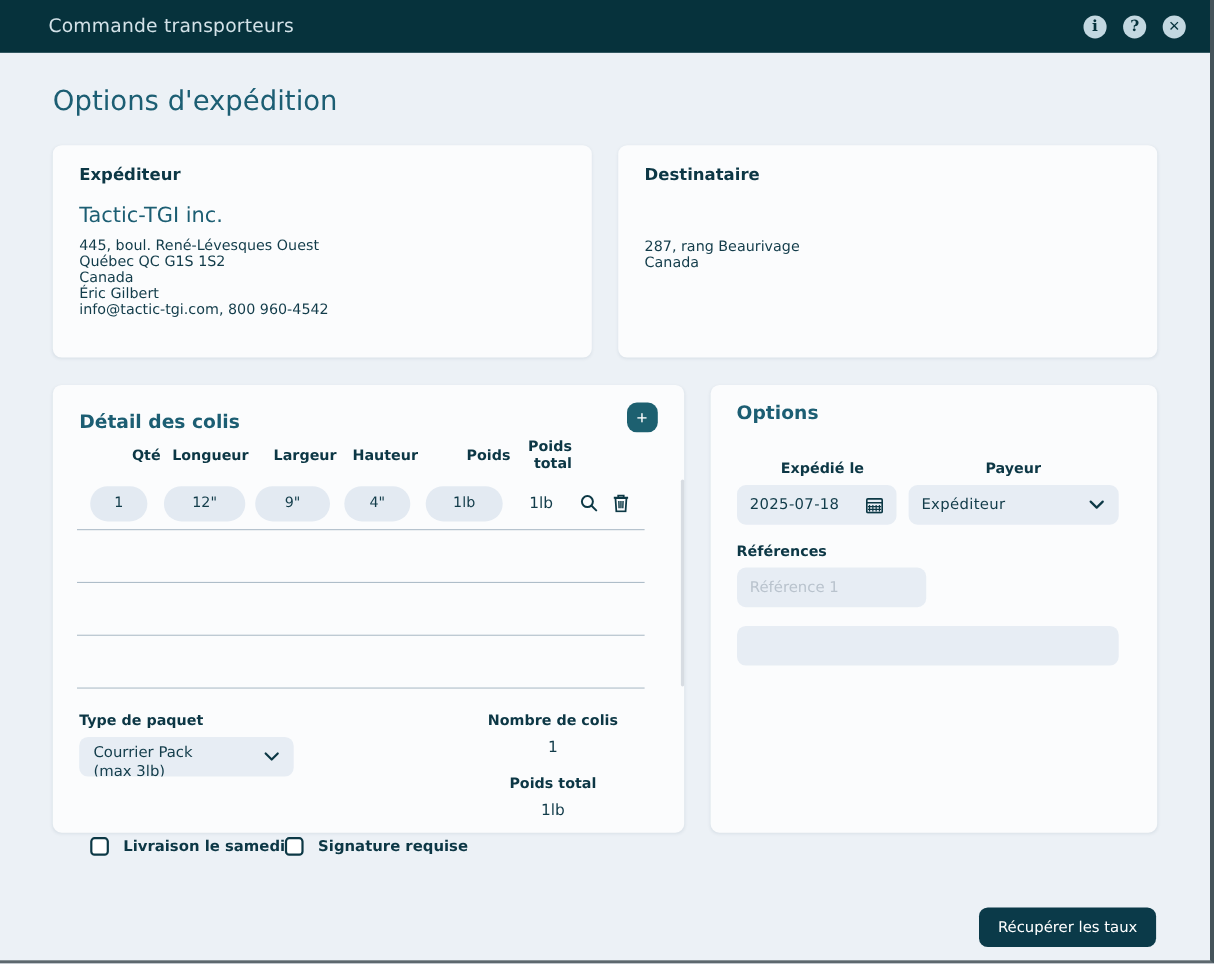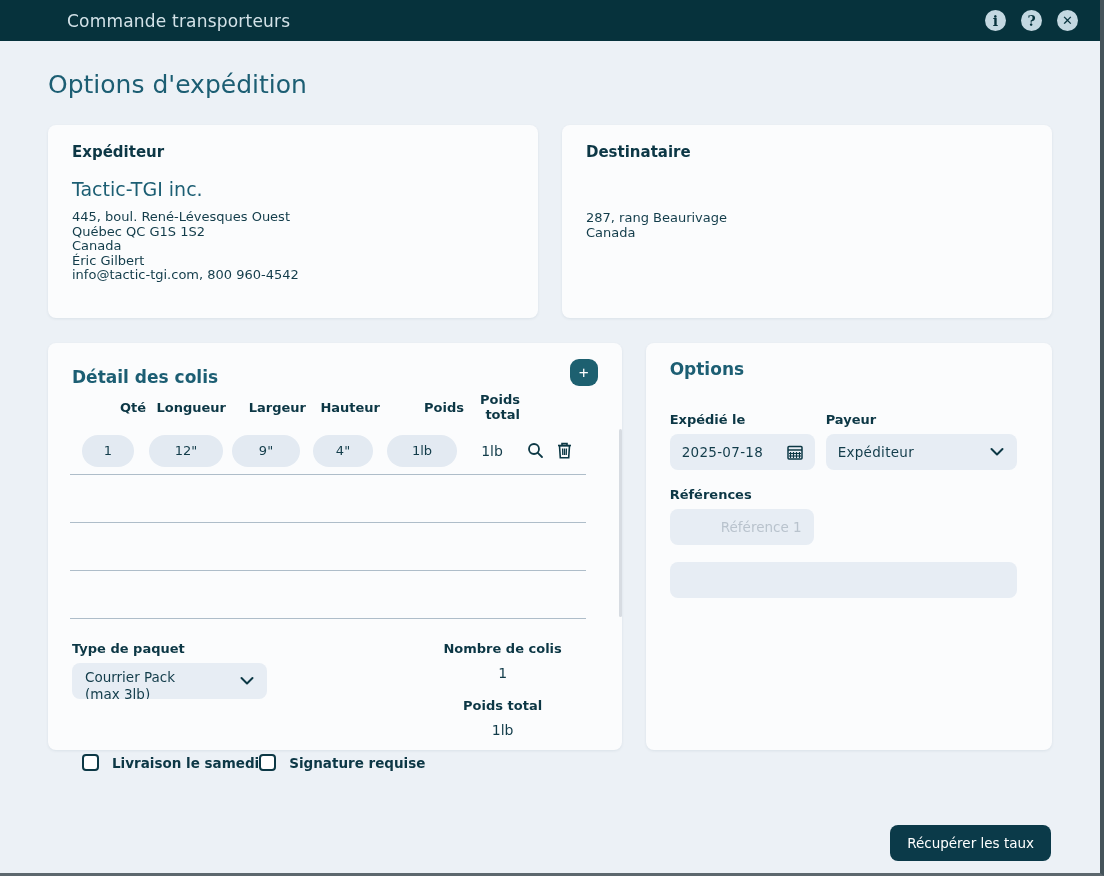--- a/index.html
+++ b/index.html
@@ -3,22 +3,22 @@
 <meta charset="utf-8">
 <style>
   * { margin:0; padding:0; box-sizing:border-box; }
   html,body { width:1104px; height:876px; }
   body { font-family:"DejaVu Sans","Liberation Sans",sans-serif; background:#ecf1f6; }
 
   .app { position:relative; width:1104px; height:876px; background:#ecf1f6;
          border-right:4px solid #45545b; border-bottom:3px solid #5d686e; overflow:hidden; }
 
   
-  .titlebar { height:41px; background:#06323c; display:flex; align-items:center;
-              padding:0 22px 0 67px; }
+  .titlebar { height:48px; background:#06323c; display:flex; align-items:center;
+              padding:0 22px 0 44px; }
   .titlebar .ttl { color:#d3e2e8; font-size:17px; font-weight:500; letter-spacing:.2px; }
   .titlebar .spacer { flex:1; }
   .hicon { width:21px; height:21px; border-radius:50%; background:#c3d8e1; color:#06323c;
            display:flex; align-items:center; justify-content:center;
            font-size:14px; font-weight:700; margin-left:15px; cursor:pointer;
            font-family:"DejaVu Serif","Liberation Serif",serif; }
   .hicon.close { font-family:"DejaVu Sans",sans-serif; font-size:13px; }
 
   
   .page { padding:0 48px; }
@@ -75,33 +75,33 @@
   .sum-gap { margin-top:17px; }
 
   .chk-row { display:flex; align-items:center; margin-top:16px; margin-left:10px; }
   .chk { display:flex; align-items:center; gap:13px; cursor:pointer; }
   .cbox { width:17px; height:17px; border:2px solid #0c3845; border-radius:4px; background:#ffffff; }
   .chk .clabel { font-size:13.5px; font-weight:700; color:#0c3745; }
 
   
   .opt-card { width:408px; height:407px; padding:16px 24px; }
   .opt-fields { margin-top:33px; }
-  .opt-row { display:flex; }
+  .opt-row { display:flex;text-align:center; }
   .fcol-date { width:156px; }
   .fcol-payer { width:191px; }
   .field { position:relative; margin-top:7px; height:36px; border-radius:8px; background:#e7edf4;
            display:flex; align-items:center; padding:0 12px; }
   .field.date { width:145px; justify-content:space-between; cursor:pointer; }
   .field .fval { font-size:13.5px; color:#123c4a; letter-spacing:.3px; }
   .field.payer { cursor:pointer; }
   .txt-input { margin-top:7px; height:36px; border:none; border-radius:8px; background:#e7edf4;
                font-family:"DejaVu Sans","Liberation Sans",sans-serif; font-size:13.5px;
                color:#123c4a; padding:0 12px; outline:none; display:block; }
   .txt-input::placeholder { color:#b9c3cd; }
-  .ref-input { width:144px;text-align:right; }
+  .ref-input { width:172px; }
   .instr-input { width:347px; }
   .opt-gap { margin-top:17px; }
 
   
   .rates-btn { position:absolute; right:49px; bottom:12px; height:36px; padding:0 17px;
                background:#0b3a49; color:#ffffff; border:none; border-radius:8px;
                font-family:"DejaVu Sans","Liberation Sans",sans-serif; font-size:13.5px;
                cursor:pointer; }
 </style>
 </head>

